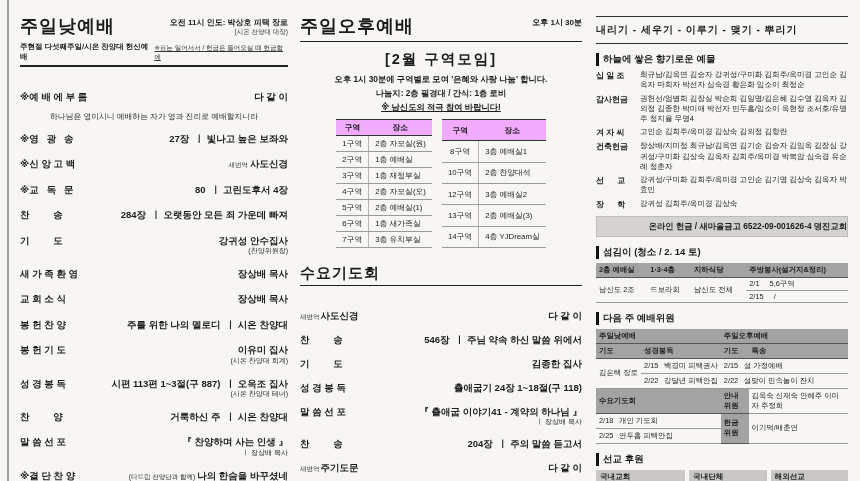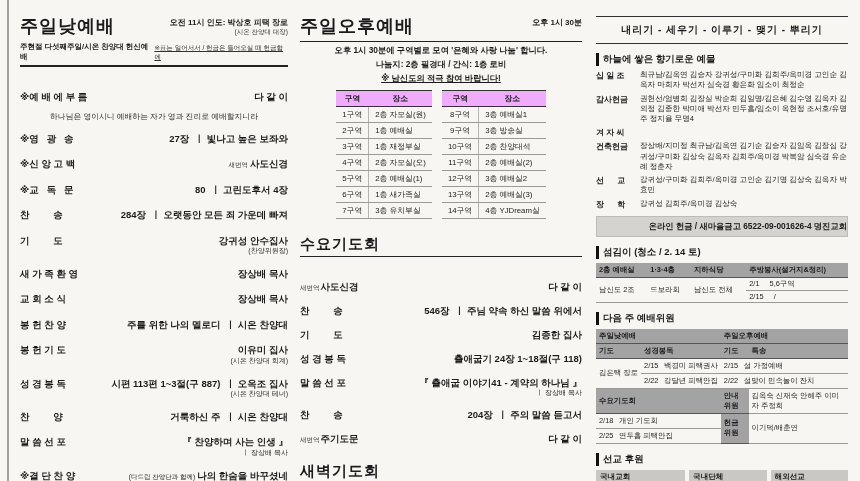--- a/index.html
+++ b/index.html
@@ -43,21 +43,21 @@
   table.gtable th{background:#f0abfc;border-top:1.5px solid #333;border-bottom:1px solid #333;
                   padding:2px 8px;font-weight:bold;}
   table.gtable td{border-bottom:1px solid #9a9a96;padding:2px 6px;white-space:nowrap;}
   table.gtable td.zone{text-align:center;border-right:1px solid #b5b4b0;}
   .sub-panel-head{display:flex;justify-content:space-between;align-items:flex-end;
                   border-bottom:1.5px solid #222;padding-bottom:2px;margin-top:16px;}
   h2{font-size:15px;margin:0;letter-spacing:1px;font-weight:bold;}
   .mid .worship-row{margin-bottom:11px;}
 
   
-  .motto{border-top:1.5px solid #333;border-bottom:1.5px solid #333;text-align:center;
+  .motto{border-top:1.5px solid #333;border-bottom:1.5px solid #333;
          font-size:10px;font-weight:bold;letter-spacing:1px;padding:6px 0;margin-top:16px;}
   .sec-title{font-size:9.5px;font-weight:bold;border-left:3.5px solid #111;
              padding-left:4px;margin:9px 0 4px 0;}
   .off-row{display:flex;margin-bottom:3px;}
   .off-label{flex:0 0 44px;font-weight:bold;font-size:8px;white-space:pre;}
   .off-value{flex:1;font-size:7.6px;line-height:1.35;}
   .online-box{background:#d4d3cf;text-align:right;font-size:8.3px;font-weight:bold;
               padding:4px 0;margin-top:6px;border:1px solid #bdbcb8;}
   table.rtable{border-collapse:collapse;width:100%;font-size:7.4px;}
   table.rtable th{background:#a3a3a3;padding:2px 3px;text-align:left;font-weight:bold;
@@ -177,20 +177,21 @@
 
   <section class="col col-mid mid">
     <header class="panel-head mid-head">
       <div class="head-top">
         <h1>주일오후예배</h1>
         <div class="head-right">오후 1시 30분</div>
       </div>
     </header>
 
     <div>
+      <div class="box-title">[2월 구역모임]</div>
       <div class="box-line">오후 1시 30분에 구역별로 모여 '은혜와 사랑 나눔' 합니다.</div>
       <div class="box-line">나눔지: 2층 필경대 / 간식: 1층 로비</div>
       <div class="box-line box-line3">※ 남신도의 적극 참여 바랍니다!</div>
 
       <div class="group-tables">
         <table class="gtable">
           <tbody>
               <tr>
                 <th>구역</th>
               <th>장소</th>
@@ -229,30 +230,22 @@
           <tbody>
               <tr>
                 <th>구역</th>
               <th>장소</th>
               </tr>
           <tr>
                 <td class="zone">8구역</td>
                 <td>3층 예배실1</td>
               </tr>
           <tr>
-                <td class="zone">9구역</td>
-                <td>3층 방송실</td>
-              </tr>
-          <tr>
                 <td class="zone">10구역</td>
                 <td>2층 찬양대석</td>
-              </tr>
-          <tr>
-                <td class="zone">11구역</td>
-                <td>2층 예배실(2)</td>
               </tr>
           <tr>
                 <td class="zone">12구역</td>
                 <td>3층 예배실2</td>
               </tr>
           <tr>
                 <td class="zone">13구역</td>
                 <td>2층 예배실(3)</td>
               </tr>
           <tr>
@@ -314,20 +307,21 @@
       <div class="off-row">
         <span class="off-label">십 일 조</span>
         <span class="off-value">최규남/김옥연 김승자 강귀성/구미화 김희주/옥미경 고인순 김옥자 마희자 박선자 심숙경 황은화 임소이 최정순</span>
       </div>
       <div class="off-row">
         <span class="off-label">감사헌금</span>
         <span class="off-value">권헌선/엄병희 김장실 박순희 김일명/김은혜 김수영 김옥자 김외정 김종한 박미애 박선자 민두흠/임소이 옥현정 조서호/유명주 정지율 무명4</span>
       </div>
       <div class="off-row">
         <span class="off-label">겨 자 씨</span>
+        <span class="off-value">고인순 김희주/옥미경 김상숙 김외정 김항란</span>
       </div>
       <div class="off-row">
         <span class="off-label">건축헌금</span>
         <span class="off-value">장상배/지미정 최규남/김옥연 김기순 김승자 김임옥 김장심 강귀성/구미화 김상숙 김옥자 김희주/옥미경 박복암 심숙경 유순례 정춘자</span>
       </div>
       <div class="off-row">
         <span class="off-label">선      교</span>
         <span class="off-value">강귀성/구미화 김희주/옥미경 고인순 김기명 김상숙 김옥자 박효민</span>
       </div>
       <div class="off-row">

